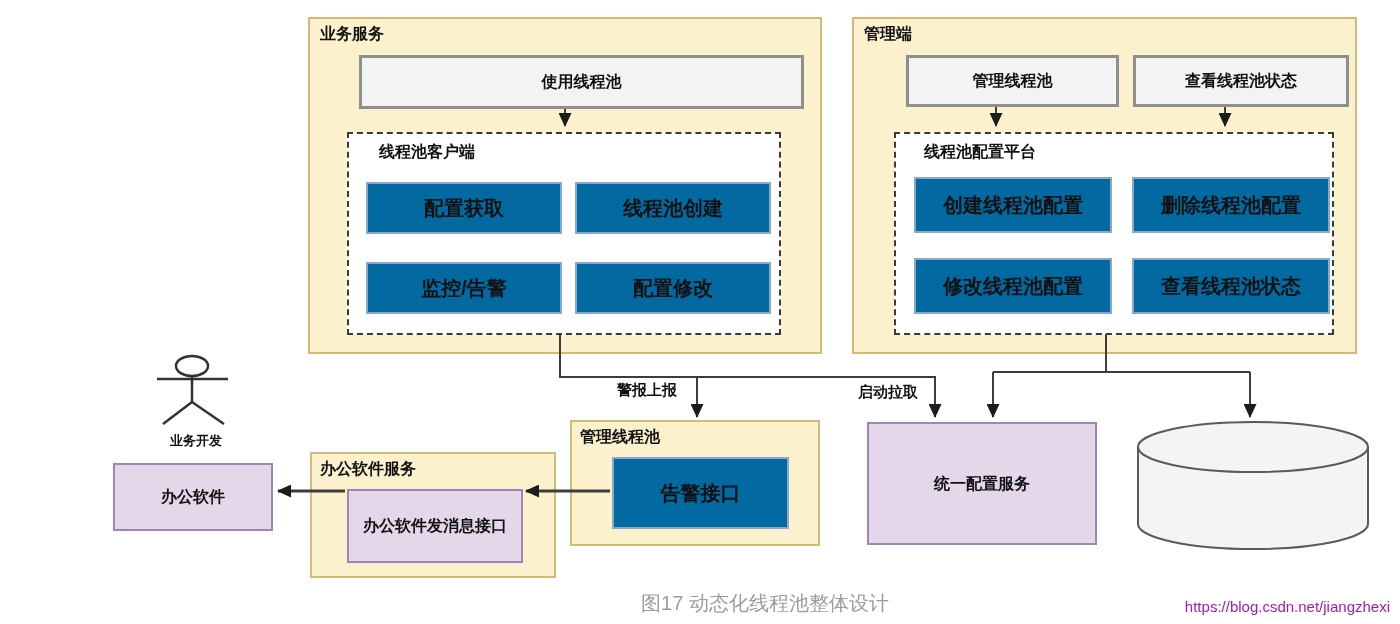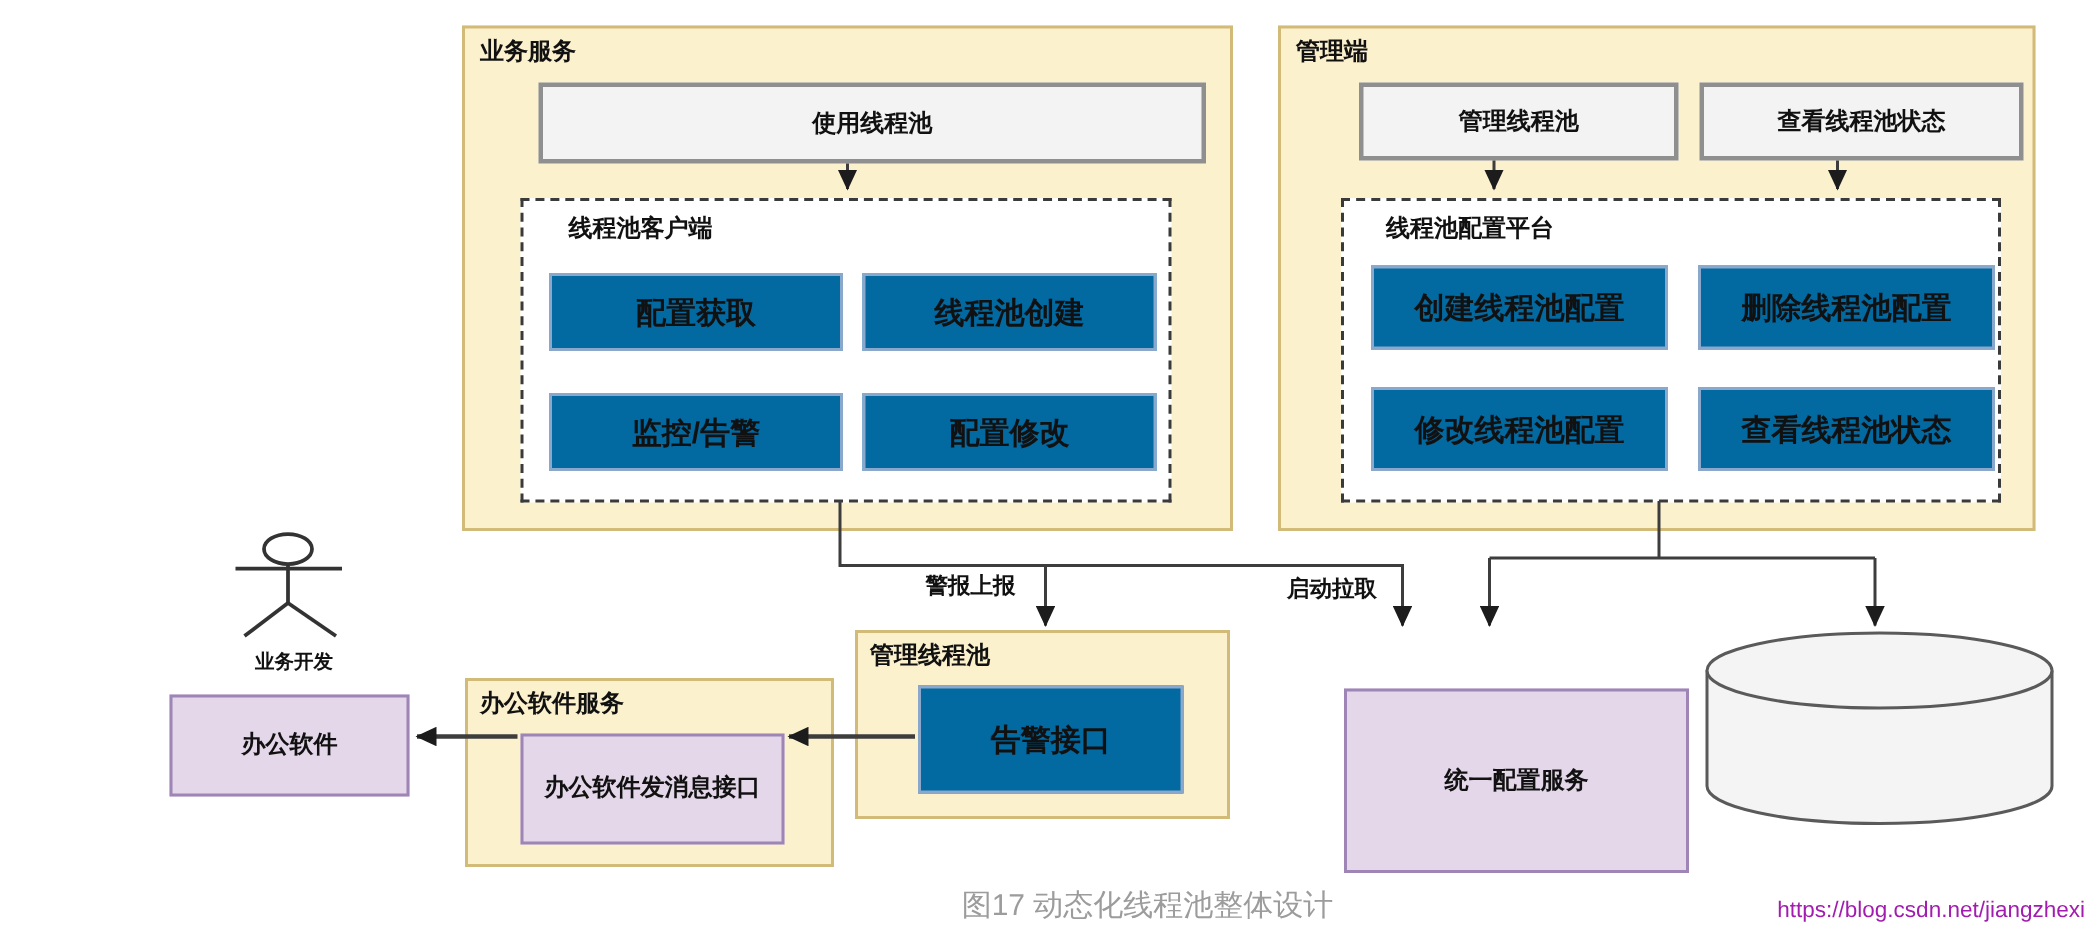--- a/index.html
+++ b/index.html
@@ -97,21 +97,21 @@
   <div class="container-box" style="left:310px; top:420px; width:246px; height:126px;margin-top:32px;">
     <div class="container-title" style="left:8px; top:5px;">办公软件服务</div>
     <div class="purple-box" style="left:35px; top:35px; width:176px; height:74px; padding:0 14px;">办公软件发消息接口</div>
   </div>
 
   <div class="container-box" style="left:570px; top:420px; width:250px; height:126px;">
     <div class="container-title" style="left:8px; top:5px;">管理线程池</div>
     <div class="blue-box" style="left:40px; top:35px; width:177px; height:72px;">告警接口</div>
   </div>
 
-  <div class="purple-box" style="left:896px; top:422px; width:230px; height:123px;margin-top:37px;">统一配置服务</div>
+  <div class="purple-box" style="left:867px; top:422px; width:230px; height:123px;">统一配置服务</div>
 
   <div class="db-label" style="left:1193px; top:476px; width:120px;">DB存储</div>
 
   <div class="edge-label" style="left:597px; top:381px; width:100px;">警报上报</div>
   <div class="edge-label" style="left:838px; top:383px; width:100px;">启动拉取</div>
 
   <svg id="wires" viewBox="0 0 1400 624" xmlns="http://www.w3.org/2000/svg">
     <defs>
       <marker id="arr" markerUnits="userSpaceOnUse" markerWidth="15" markerHeight="13" refX="13" refY="6.5" orient="auto">
         <path d="M0,0 L14,6.5 L0,13 Z" fill="#1c1c1c"></path>

